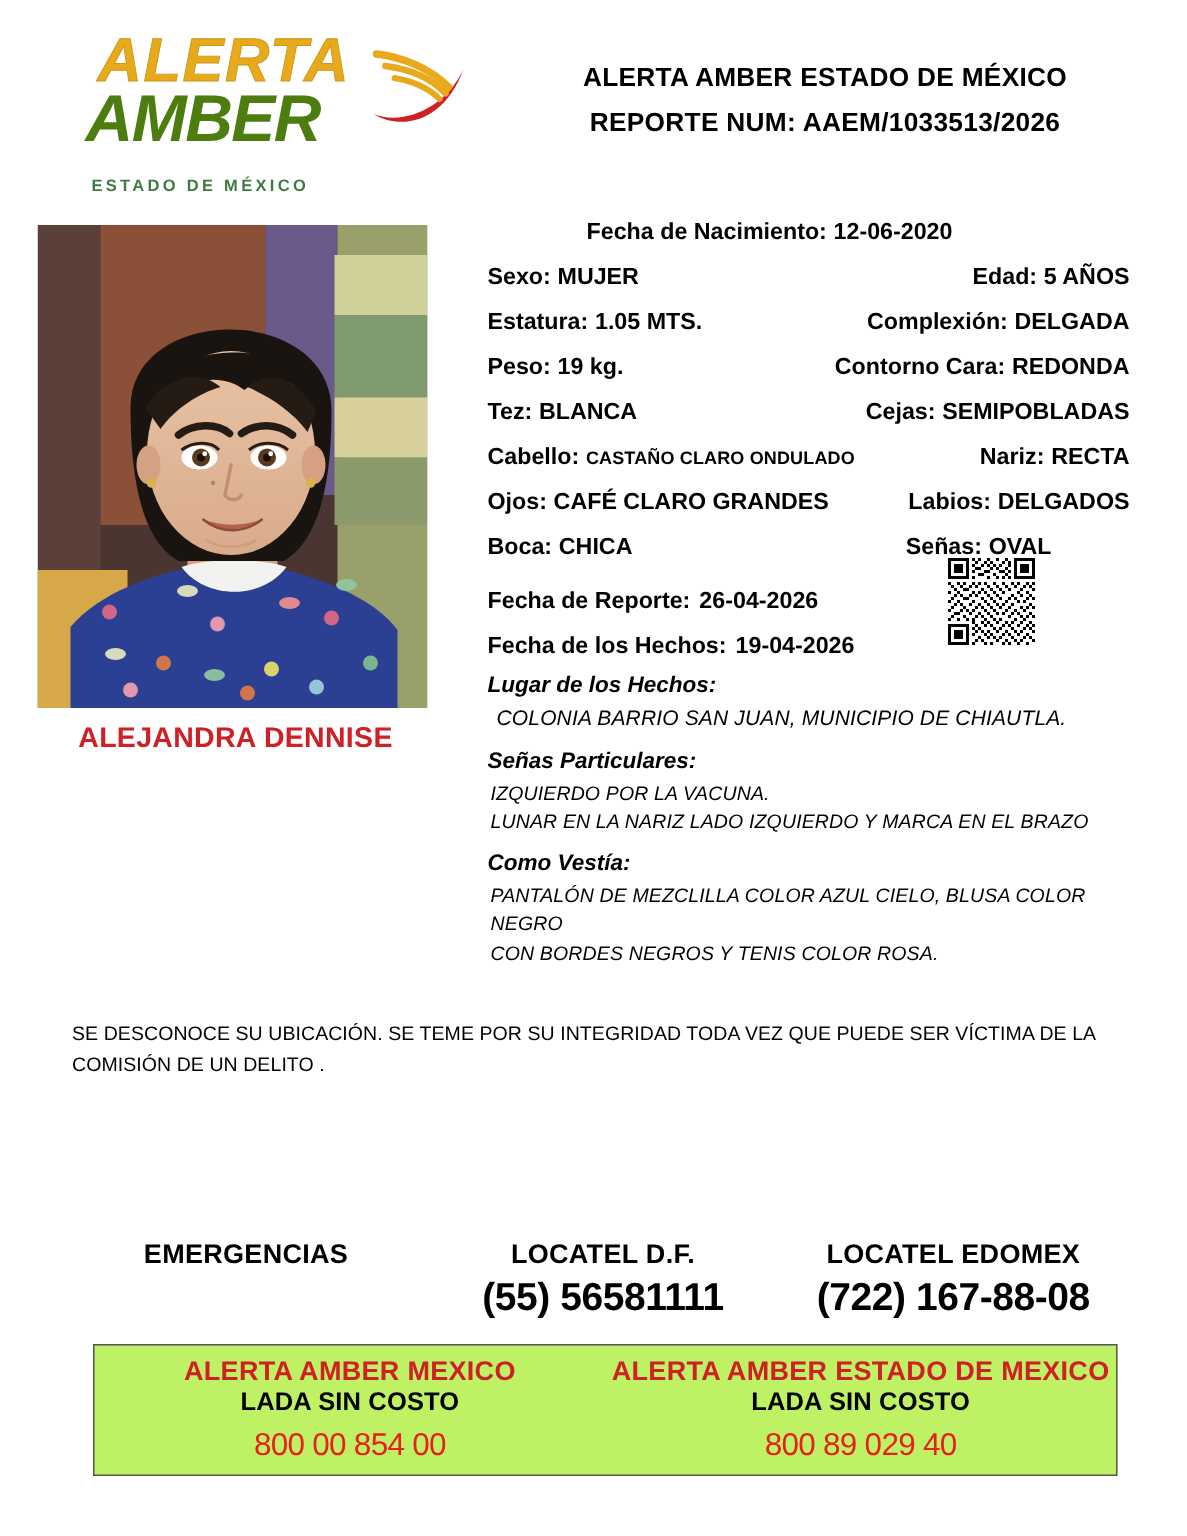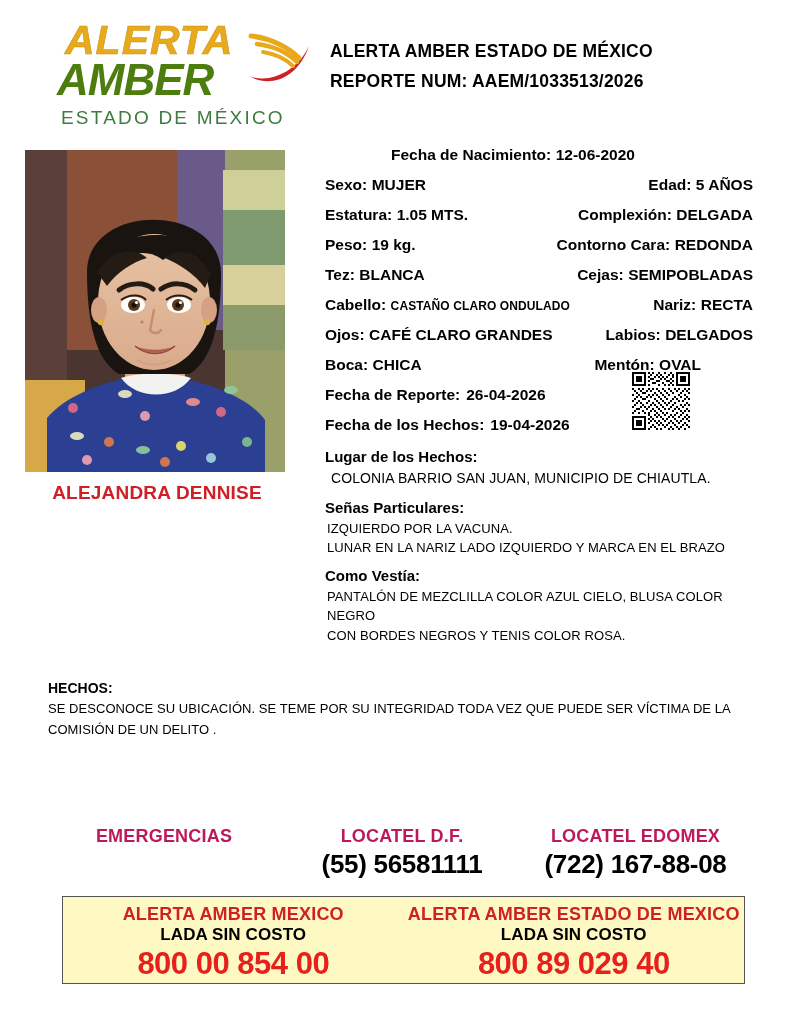--- a/index.html
+++ b/index.html
@@ -48,36 +48,37 @@
     font-style: italic;
     font-size: 44px;
     letter-spacing: -1px;
     color: #4d7c0f;
     line-height: 44px;
     margin: 0;
     padding-left: 2px;
   }
   .logo-sub {
     font-family: "Liberation Sans", sans-serif;
-    font-weight: normal;
-    font-size: 19px;
+    font-weight: bold;
+    font-size: 11px;
     letter-spacing: 2.2px;
     color: #3f7a3f;
-    margin: 5px 0 0 6px;
+    margin: 16px 0 0 6px;
   }
   .logo-swoosh {
     position: absolute;
     right: 0px; top: 8px;
     width: 80px; height: 60px;
     pointer-events: none;
   }
   .header-titles {
     position: absolute;
     left: 330px; top: 36px;
     width: 440px;
+    text-align: center;
   }
   .header-titles .t1,
   .header-titles .t2 {
     font-size: 17.5px;
     font-weight: bold;
     letter-spacing: 0.2px;
     line-height: 30px;
     white-space: nowrap;
   }
 
@@ -129,33 +130,33 @@
     font-size: 12px;
     letter-spacing: 0.1px;
   }
   .row-nariz .cell-l { flex: 0 0 246px; }
   .row-ojos .cell-l { flex: 0 0 228px; }
 
   
   .row-left {
     height: 30px;
     display: flex;
-    align-items: center;
+    align-items: flex-end;
     white-space: nowrap;
   }
 
   
   .qr {
     position: absolute;
     left: 307px; top: 232px;
     width: 58px; height: 58px;
   }
 
   
-  .block { margin-top: 2px; }
+  .block { margin-top: 2px; font-style: italic; }
   .block-title {
     font-weight: bold;
     font-size: 15px;
     line-height: 22px;
   }
   .block-line {
     font-size: 13px;
     line-height: 19px;
     letter-spacing: 0.1px;
     padding-left: 2px;
@@ -188,42 +189,42 @@
   .phones {
     position: absolute;
     left: 40px; top: 824px;
     width: 715px;
     display: flex;
   }
   .phone-col { flex: 1 1 0; text-align: center; }
   .phone-col.c1 { flex: 0 0 248px; }
   .phone-col.c2 { flex: 0 0 228px; }
   .phone-title {
-    color: #be185d;
+    color: #000000;
     font-weight: bold;
     font-size: 18px;
     line-height: 24px;
     letter-spacing: 0.2px;
   }
   .phone-num {
     color: #000000;
     font-weight: bold;
     font-size: 26px;
     line-height: 32px;
     letter-spacing: -0.3px;
   }
 
   
   .bottom-box {
     position: absolute;
     left: 62px; top: 896px;
     width: 683px;
     height: 88px;
     border: 1.5px solid #555555;
-    background: #fef9c3;
+    background: #bef264;
     display: flex;
     box-sizing: border-box;
   }
   .bb-col {
     flex: 1 1 0;
     text-align: center;
     padding-top: 7px;
   }
   .bb-t1 {
     color: #cf2026;
@@ -234,22 +235,22 @@
   }
   .bb-t2 {
     color: #000000;
     font-weight: bold;
     font-size: 17px;
     line-height: 20px;
     letter-spacing: 0.1px;
   }
   .bb-num {
     color: #e8201c;
-    font-weight: bold;
-    font-size: 31px;
+    font-weight: normal;
+    font-size: 21px;
     line-height: 38px;
     letter-spacing: -0.5px;
   }
 </style>
 </head>
 <body>
 
 <div class="header">
 
   <div class="logo-block">
@@ -434,21 +435,21 @@
       <span class="val">DELGADOS</span>
     </div>
   </div>
 
   <div class="row">
     <div class="cell-l">
       <span class="lbl">Boca:</span>
       <span class="val">CHICA</span>
     </div>
     <div class="cell-r" style="padding-right:56px;">
-      <span class="lbl">Mentón:</span>
+      <span class="lbl">Señas:</span>
       <span class="val">OVAL</span>
     </div>
   </div>
 
   <div class="row-left">
     <span class="lbl">Fecha de Reporte:</span>
     <span class="val" style="margin-left:6px;">26-04-2026</span>
   </div>
 
   <div class="row-left">
@@ -707,21 +708,20 @@
         <rect x="14" y="28" width="1" height="1"></rect>
         <rect x="18" y="28" width="1" height="1"></rect>
         <rect x="20" y="28" width="1" height="1"></rect>
         <rect x="23" y="28" width="1" height="1"></rect>
         <rect x="26" y="28" width="1" height="1"></rect>
     </g>
   </svg>
 </div>
 
 <div class="hechos">
-  <div class="hechos-title">HECHOS:</div>
   <div class="hechos-line">SE DESCONOCE SU UBICACIÓN. SE TEME POR SU INTEGRIDAD TODA VEZ QUE PUEDE SER VÍCTIMA DE LA</div>
   <div class="hechos-line">COMISIÓN DE UN DELITO .</div>
 </div>
 
 <div class="phones">
   <div class="phone-col c1">
     <div class="phone-title">EMERGENCIAS</div>
   </div>
   <div class="phone-col c2">
     <div class="phone-title">LOCATEL D.F.</div>

